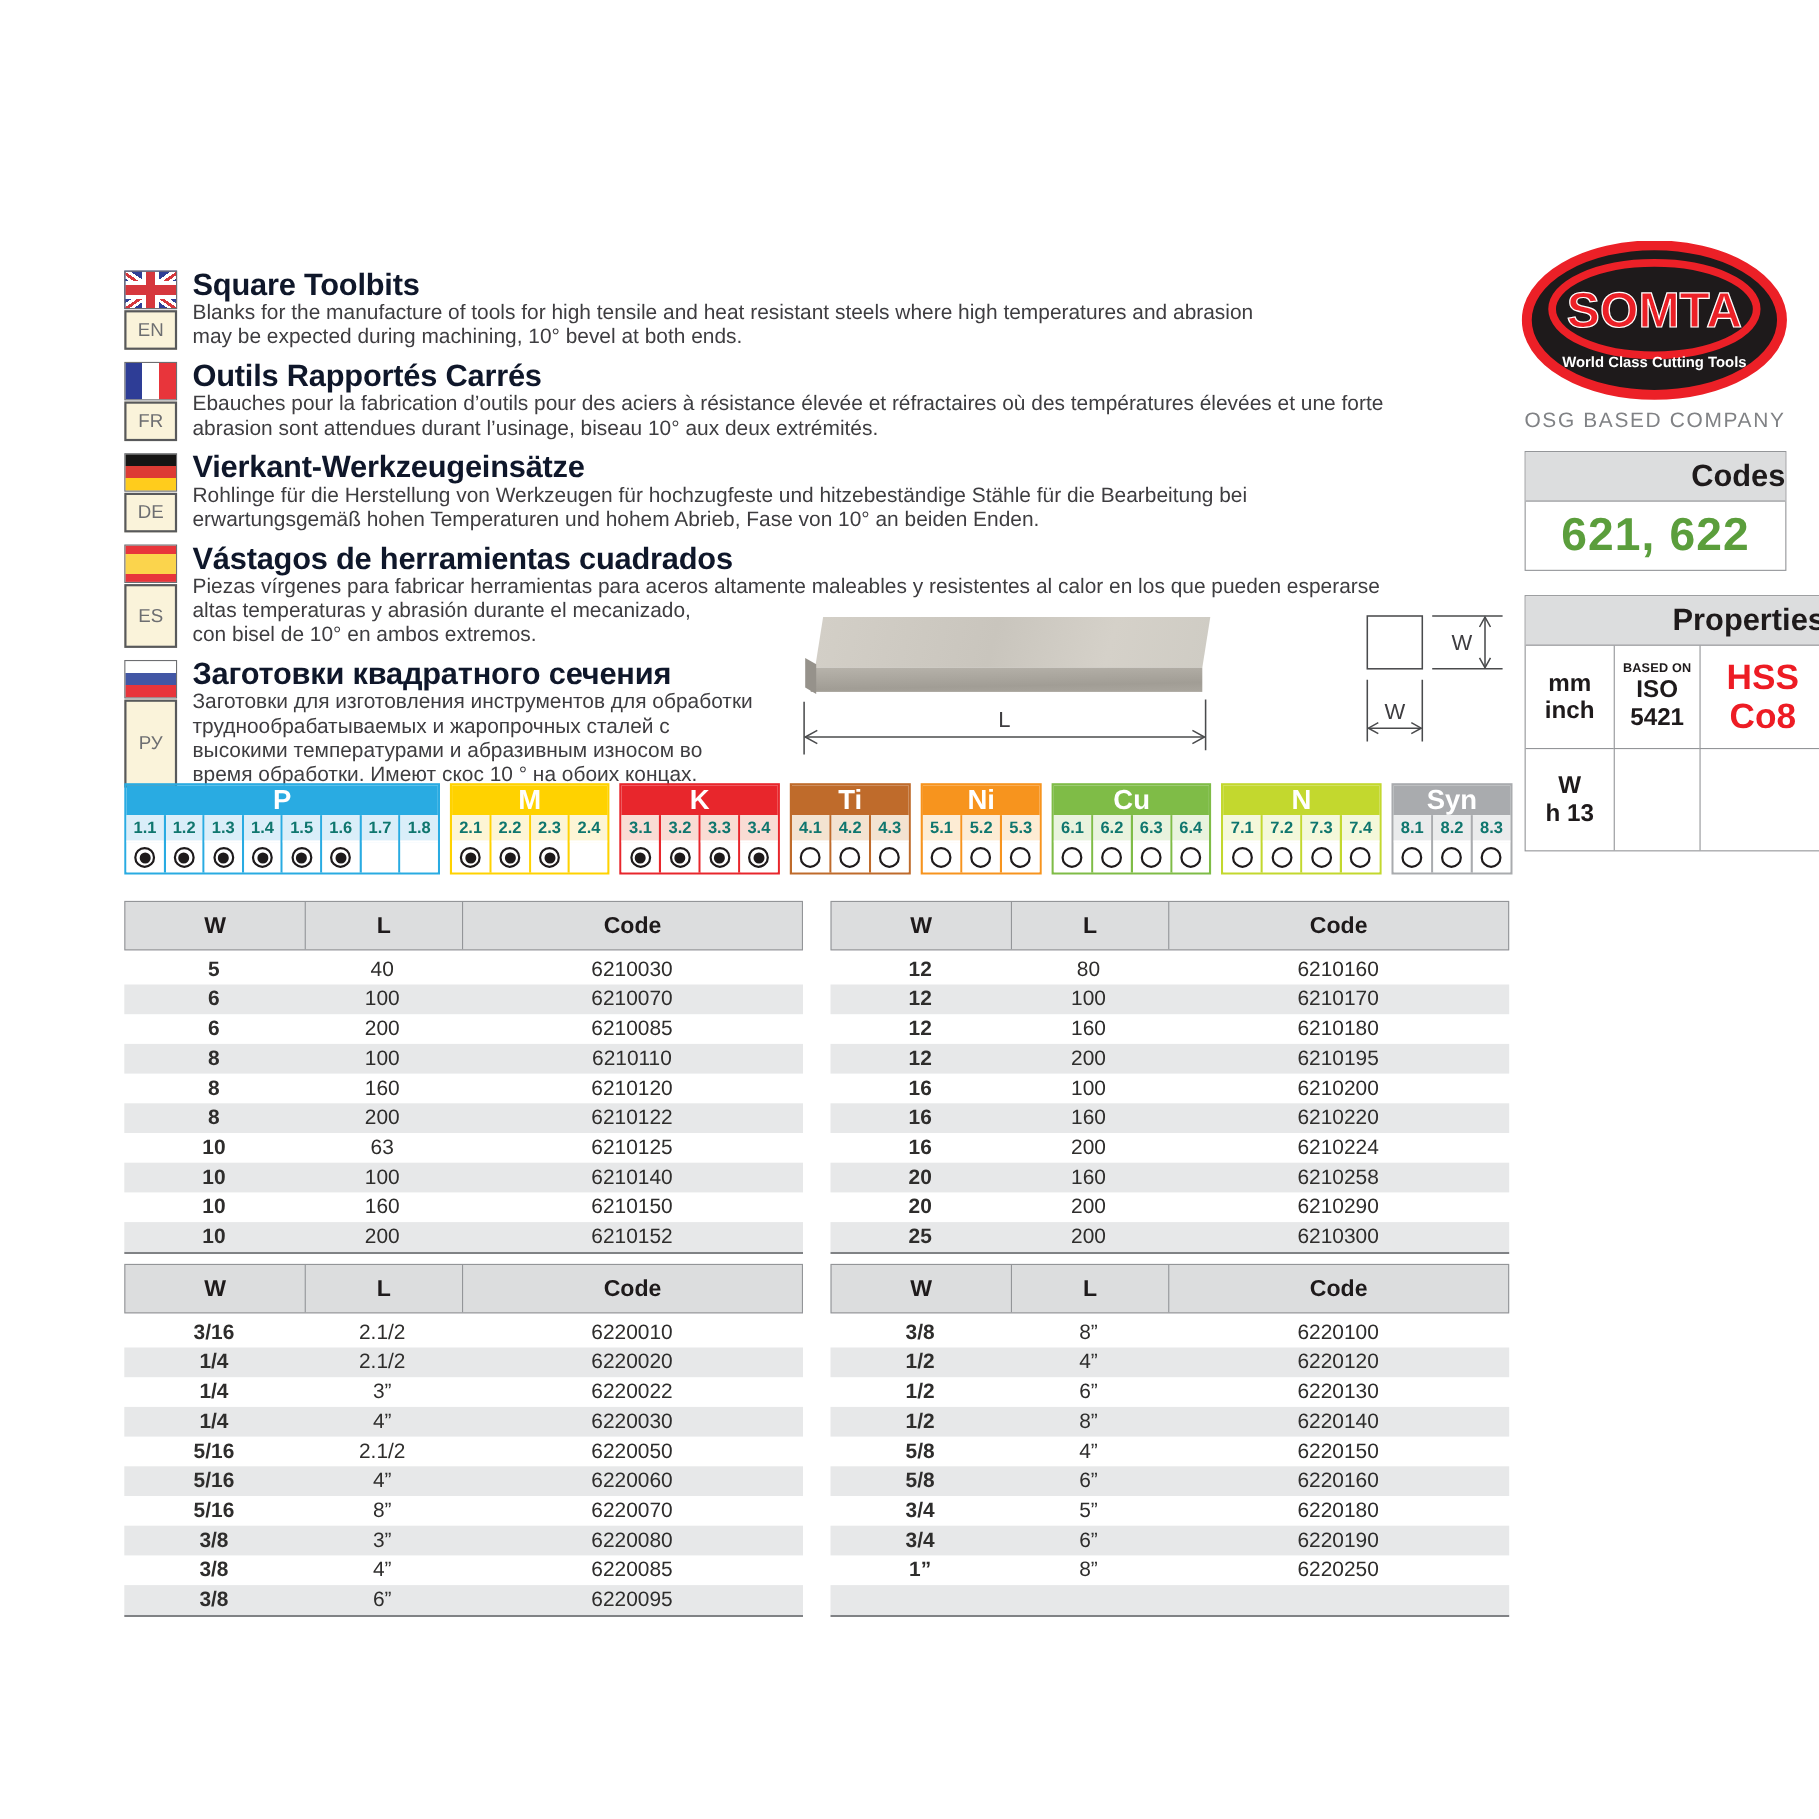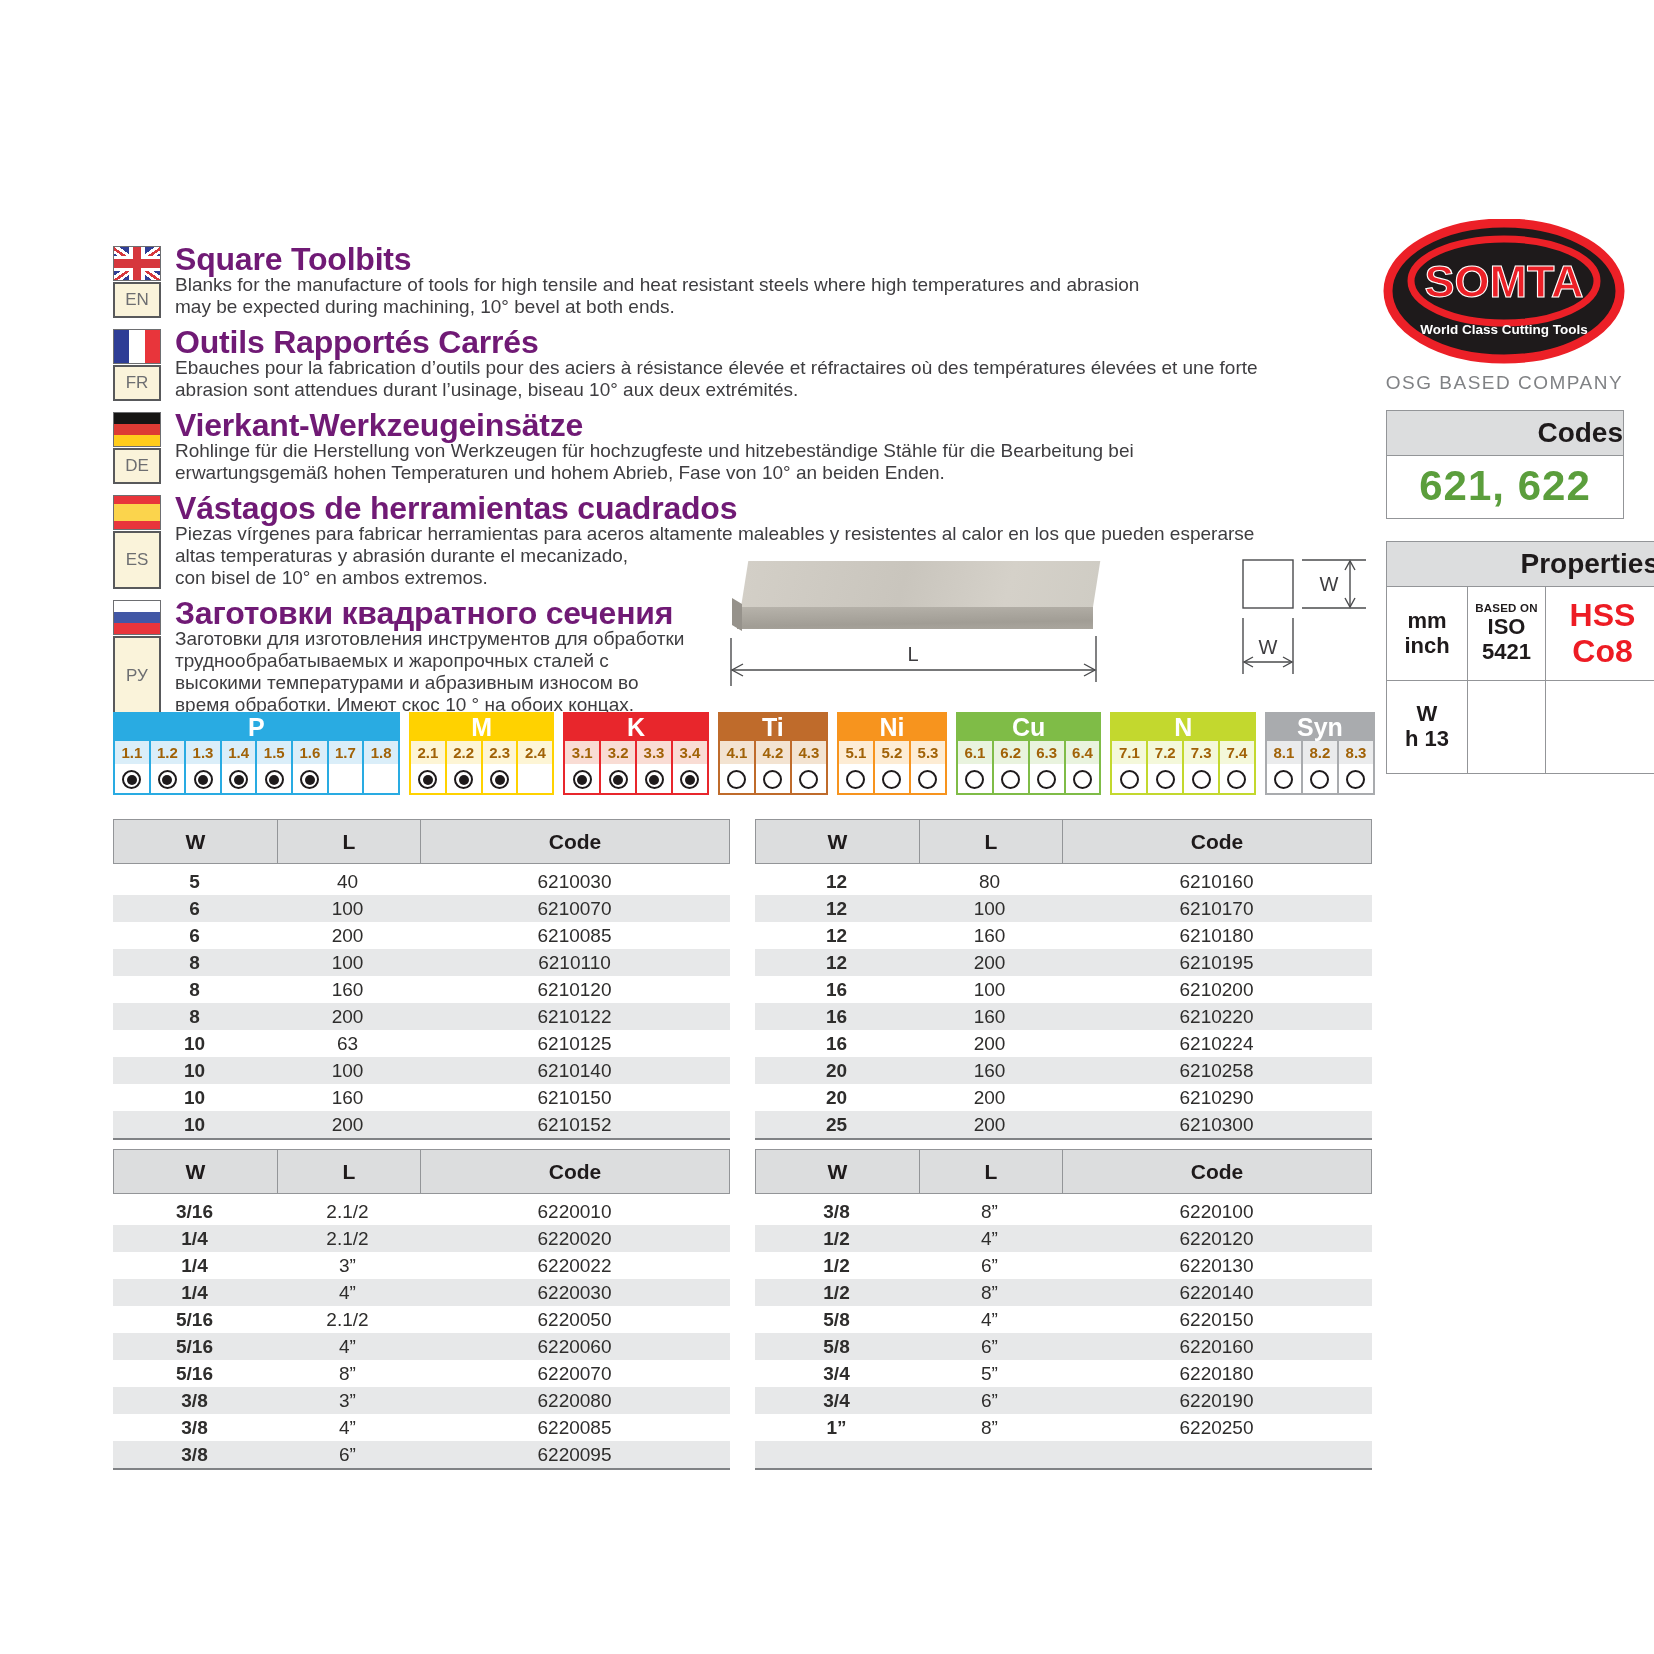--- a/index.html
+++ b/index.html
@@ -29,21 +29,21 @@
   .flag.de { background:linear-gradient(to bottom,#161514 33.4%,#dd3b34 33.4% 66.6%,#ffcc1c 66.6%); }
   .flag.es { background:linear-gradient(to bottom,#e8353b 23%,#fbd44c 23% 77%,#e8353b 77%); }
   .flag.ru { background:linear-gradient(to bottom,#ffffff 33.4%,#4257a5 33.4% 66.6%,#e8353b 66.6%); }
   .lang-code {
     flex:1; min-height:34px; margin-top:1px; box-sizing:border-box;
     background:#faf3da; border:2px solid #58595b;
     display:flex; align-items:center; justify-content:center;
     font-size:17px; color:#6d6e71;
   }
   .lang-text { flex:1; }
-  .lang-title { margin:0 0 2px 0; font-size:32px; line-height:26px; font-weight:bold; color:#701a75; letter-spacing:-0.2px; }
+  .lang-title { margin:0 0 2px 0; font-size:28px; line-height:26px; font-weight:bold; color:#0f172a; letter-spacing:-0.2px; }
   .lang-body { margin:0; font-size:19px; line-height:22px; color:#3e3d40; white-space:pre-line; }
 
   
   .logo { position:absolute; left:1383px; top:219px; width:243px; height:145px; }
   .logo svg { display:block; }
   .logo text { font-family:"Liberation Sans", sans-serif; }
   .osg { position:absolute; left:1383px; top:372px; width:243px; text-align:center;
          font-size:19px; color:#808285; letter-spacing:1.5px; }
 
   .codes-box { position:absolute; left:1386px; top:410px; width:238px; border:1.5px solid #939598; box-sizing:border-box; background:#fff; }
@@ -79,21 +79,21 @@
   
   .mat-chart { position:absolute; left:113px; top:712px; width:1262px; display:flex; gap:9px; }
   .mat-group { border:2px solid var(--gc); box-sizing:border-box; min-width:0; }
   .mat-head { height:27px; line-height:27px; background:var(--gc); color:#ffffff;
               text-align:center; font-weight:bold; font-size:25px; }
   .mat-cells { display:flex; }
   .mat-cell { flex:1; min-width:0; border-left:2px solid var(--gc); }
   .mat-cell:first-of-type { border-left:none; }
   .mat-num { height:23px; background:var(--gt); border-bottom:2px solid #ffffff;
              display:flex; align-items:center; justify-content:center;
-             font-size:15px; font-weight:bold; color:#a16207; }
+             font-size:15px; font-weight:bold; color:#0f766e; }
   .mat-radio-wrap { height:27px; background:#ffffff; display:flex; align-items:center; justify-content:center; }
   .radio { width:19px; height:19px; border:2px solid #1e1a1b; border-radius:50%; box-sizing:border-box; position:relative; }
   .radio.filled::after { content:""; position:absolute; left:2.5px; top:2.5px; width:10px; height:10px;
                          border-radius:50%; background:#1e1a1b; }
   .radio.blank { visibility:hidden; }
 
   
   .tables-grid { position:absolute; left:113px; top:819px;
                  display:grid; grid-template-columns:617px 617px; column-gap:25px; row-gap:9px; }
   .tbl { width:617px; }

